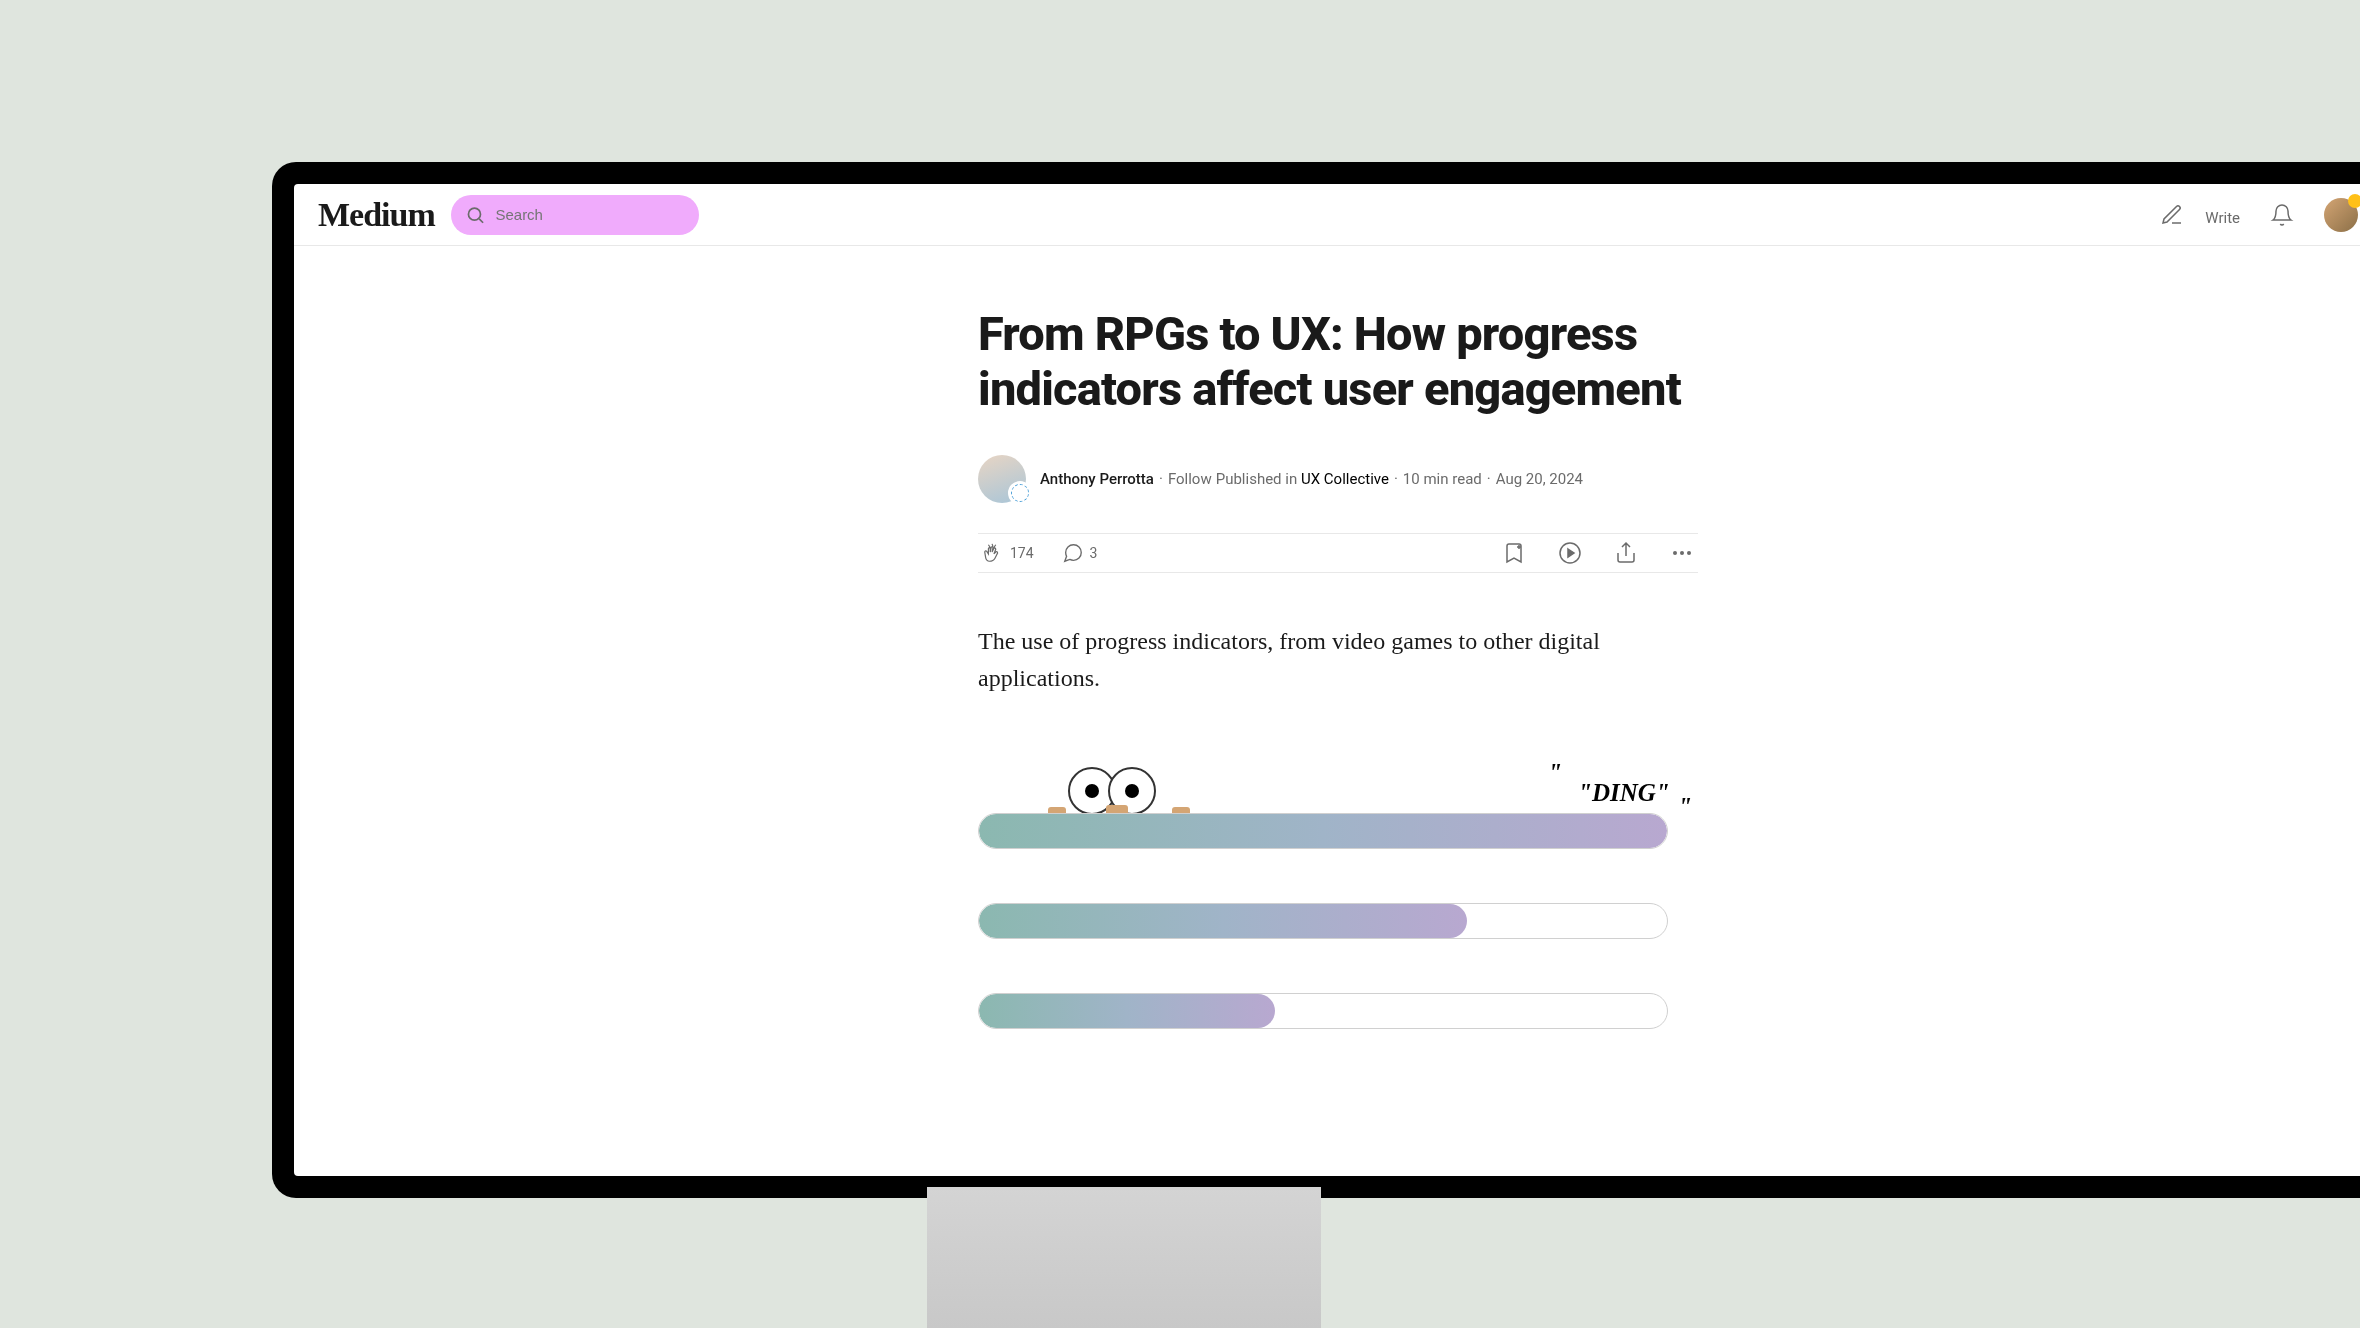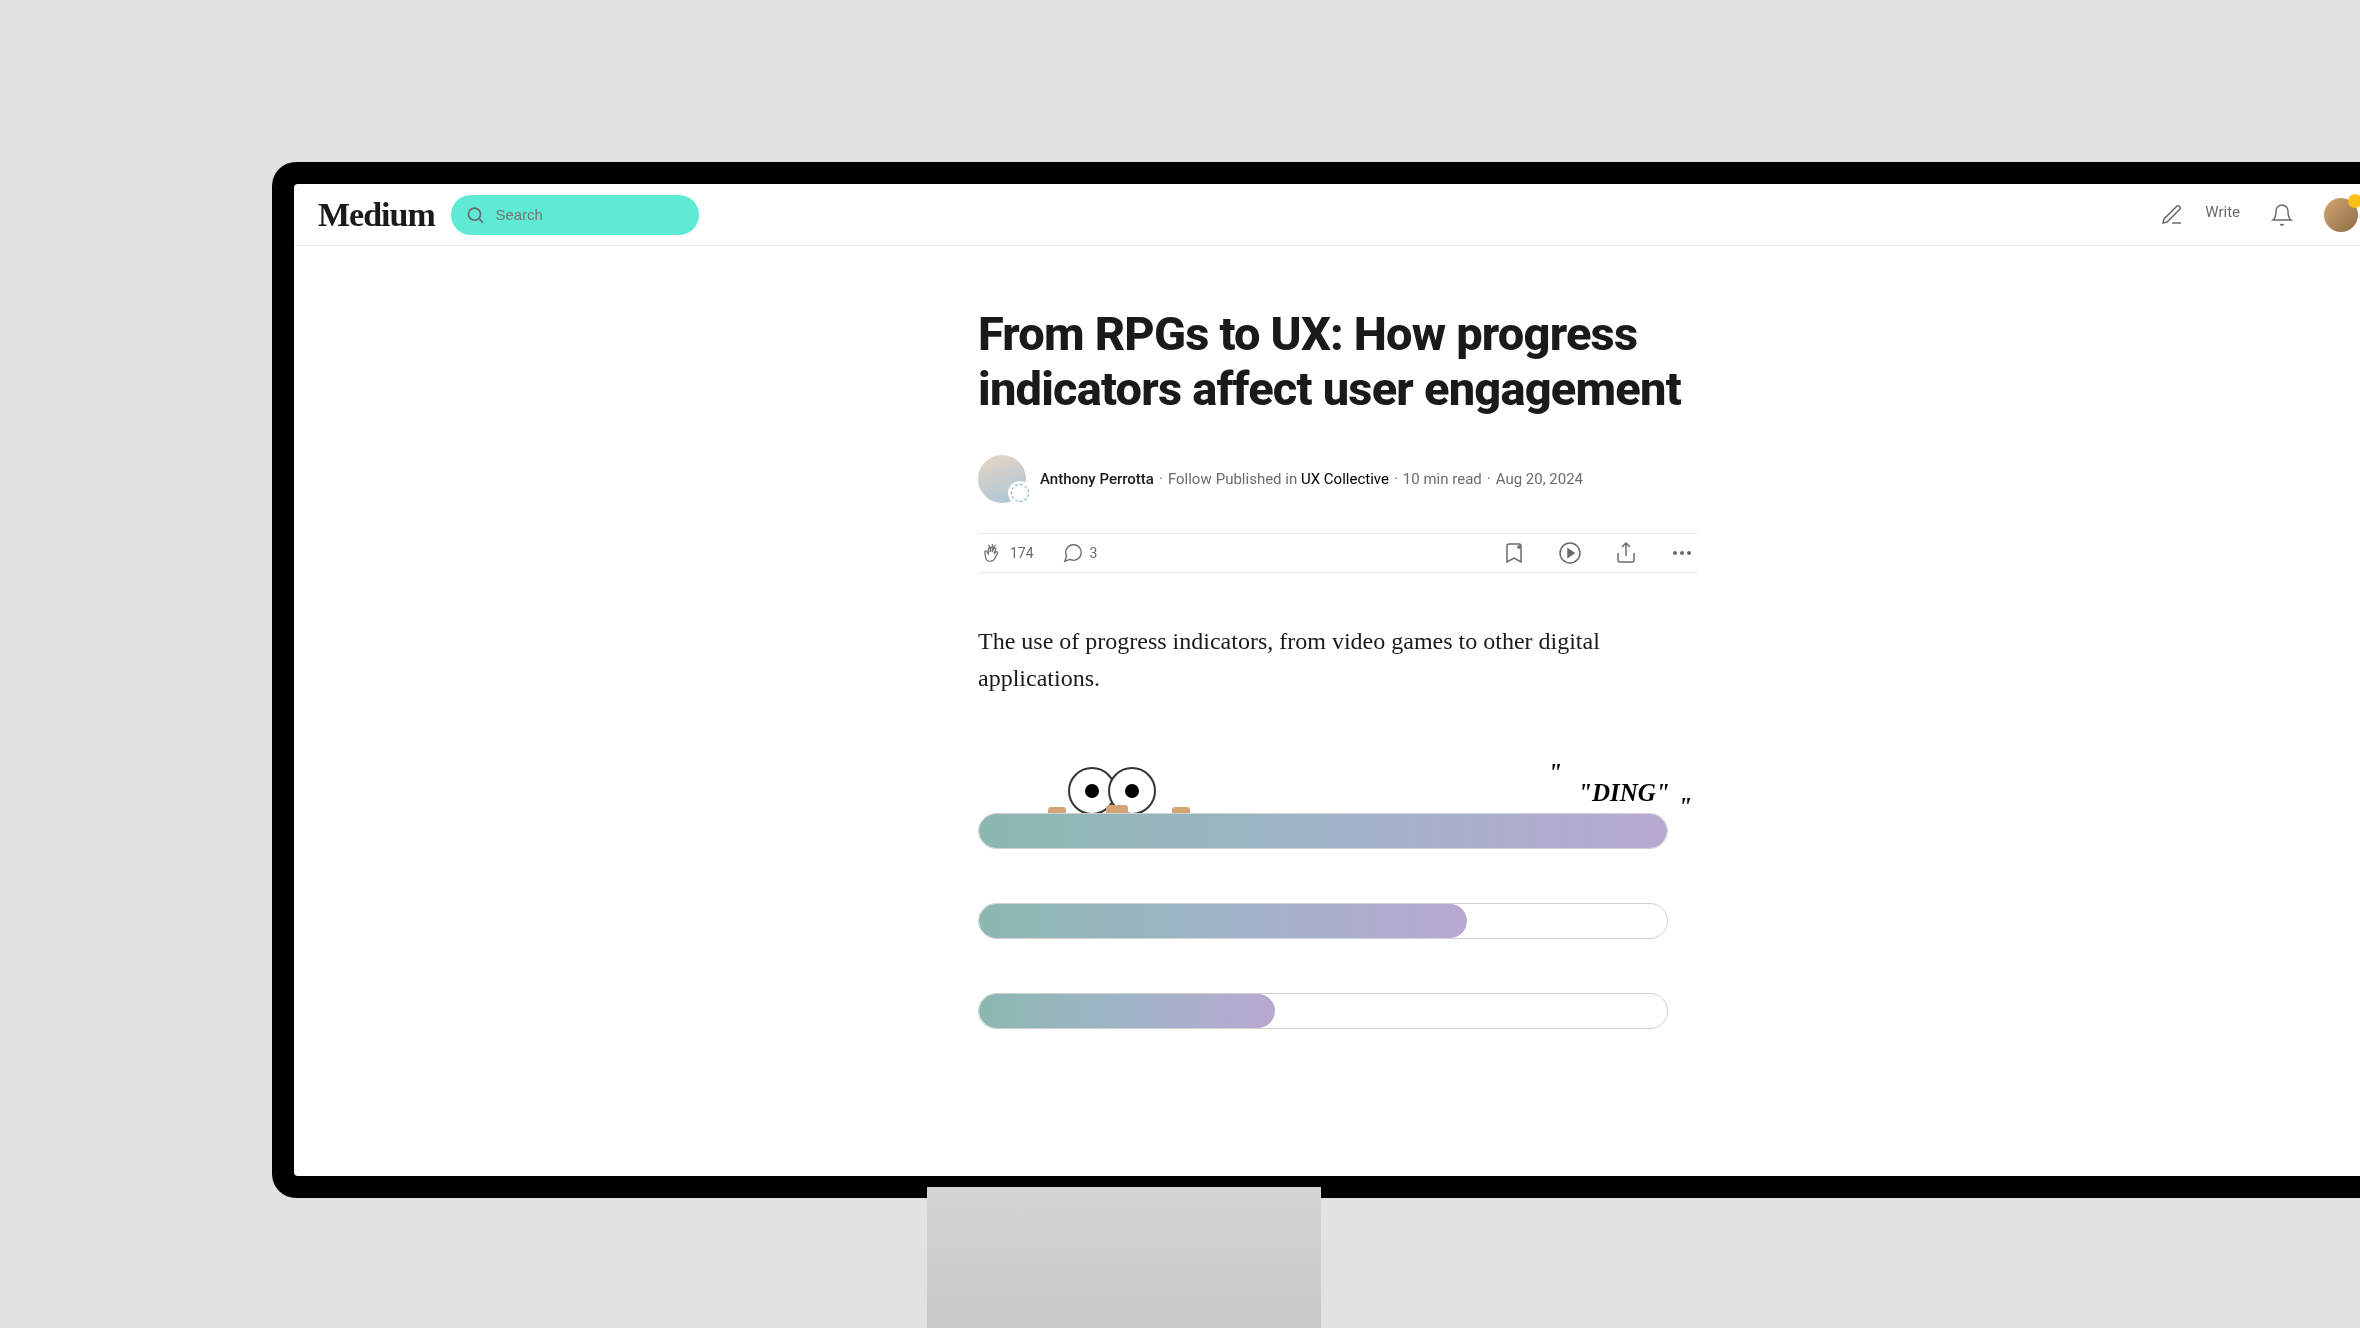--- a/index.html
+++ b/index.html
@@ -1,24 +1,24 @@
 <!DOCTYPE html>
 <html><head>
 <meta charset="utf-8">
 <style>
 *{margin:0;padding:0;box-sizing:border-box}
 body{background:#dfe5de;font-family:-apple-system,BlinkMacSystemFont,"Segoe UI",Roboto,sans-serif;width:2360px;height:1328px;overflow:hidden;position:relative}
 .monitor{position:absolute;left:272px;top:162px;width:2132px;height:1036px;background:#000;border-radius:24px;padding:22px}
 .screen{width:100%;height:100%;background:#fff;border-radius:4px;overflow:hidden;display:flex;flex-direction:column}
 .header{height:62px;border-bottom:1px solid #e8e8e8;display:flex;align-items:center;padding:0 24px;gap:16px}
 .logo{font-family:Georgia,serif;font-weight:700;font-size:34px;letter-spacing:-1px;color:#1a1a1a}
-.search-box{background:#5eead4;border-radius:20px;height:40px;width:248px;display:flex;align-items:center;padding:0 14px;gap:10px}
+.search-box{background:#f0abfc;border-radius:20px;height:40px;width:248px;display:flex;align-items:center;padding:0 14px;gap:10px}
 .search-box input{border:none;background:none;outline:none;font-size:15px;color:#6b6b6b;width:100%}
 .spacer{flex:1}
-.write-btn{display:flex;align-items:flex-start;gap:21px;color:#6b6b6b;font-size:15px;cursor:pointer}
+.write-btn{display:flex;align-items:flex-end;gap:21px;color:#6b6b6b;font-size:15px;cursor:pointer}
 .icon-btn{width:24px;height:24px;color:#6b6b6b;cursor:pointer}
 .avatar{width:34px;height:34px;border-radius:50%;background:linear-gradient(135deg,#d4a574,#8b6f47);position:relative;cursor:pointer}
 .avatar .badge{position:absolute;top:-4px;right:-4px;width:14px;height:14px;background:#ffc017;border-radius:50%}
 .content{flex:1;overflow:hidden;padding:60px 0 0 0}
 .article{max-width:720px;margin:0 auto}
 .title{font-size:47px;font-weight:800;line-height:1.18;letter-spacing:-0.8px;color:#1a1a1a;margin-bottom:38px}
 .byline{display:flex;gap:14px;align-items:center;margin-bottom:30px}
 .author-av{position:relative;width:48px;height:48px}
 .author-av .main{width:48px;height:48px;border-radius:50%;background:linear-gradient(160deg,#e8d5c4,#a8c5d8)}
 .author-av .pub{position:absolute;bottom:-2px;right:-6px;width:24px;height:24px;border-radius:50%;background:#fff;border:2px solid #fff;display:flex;align-items:center;justify-content:center}

